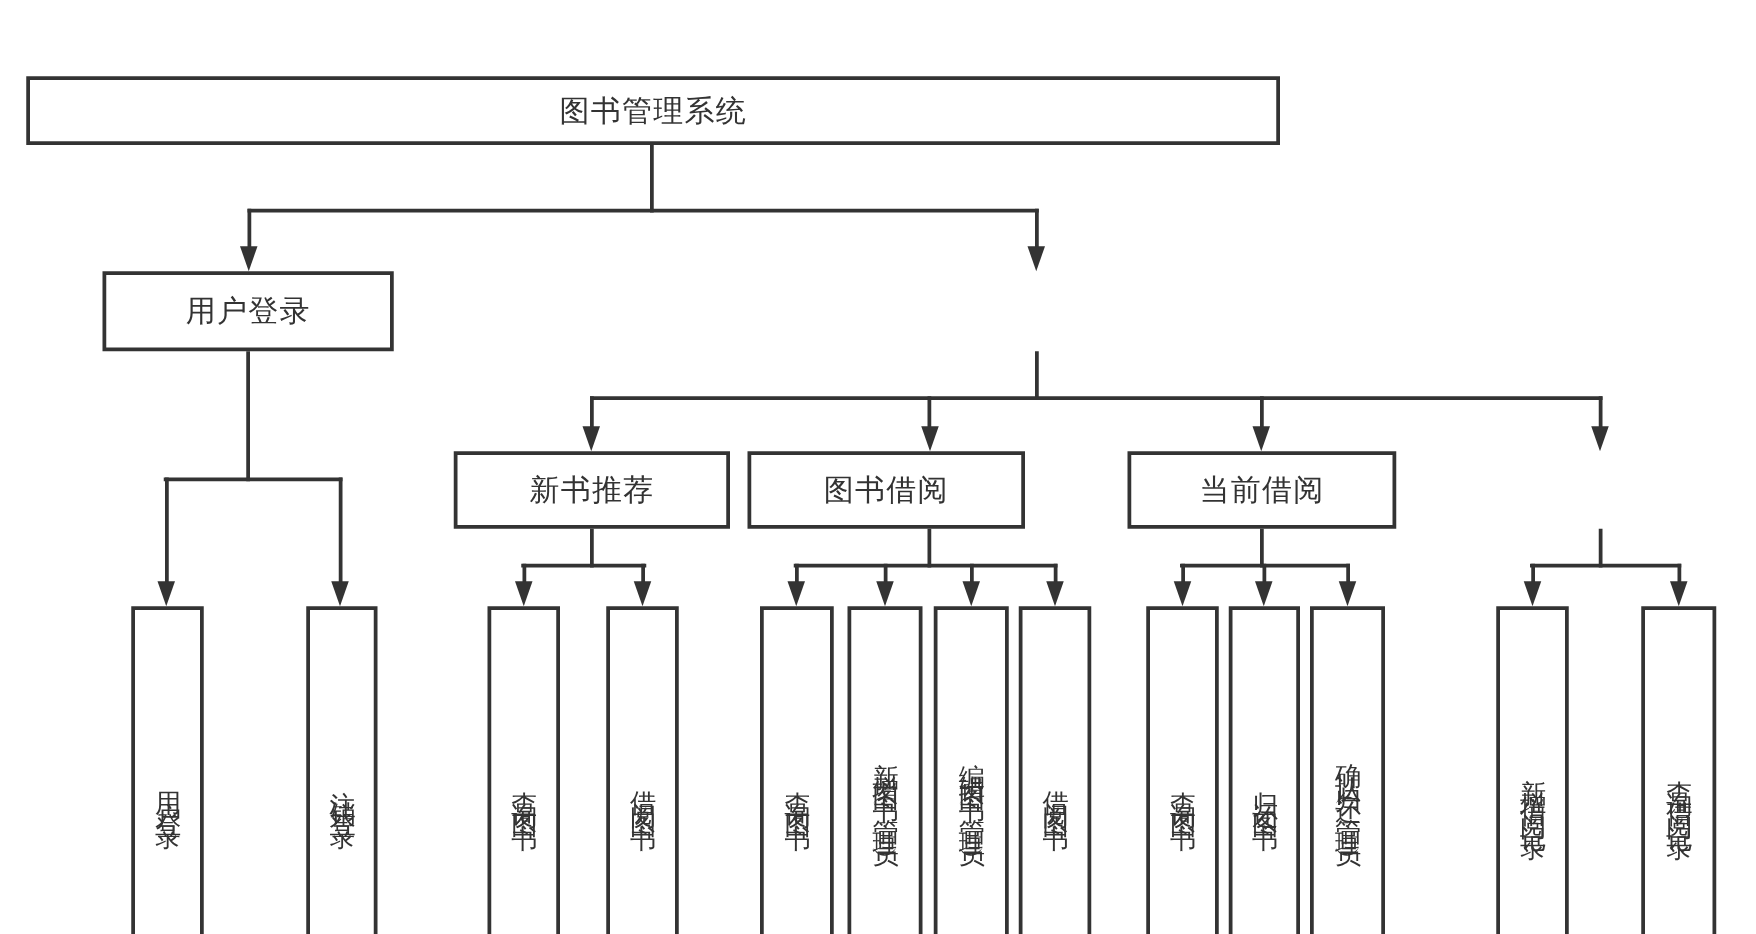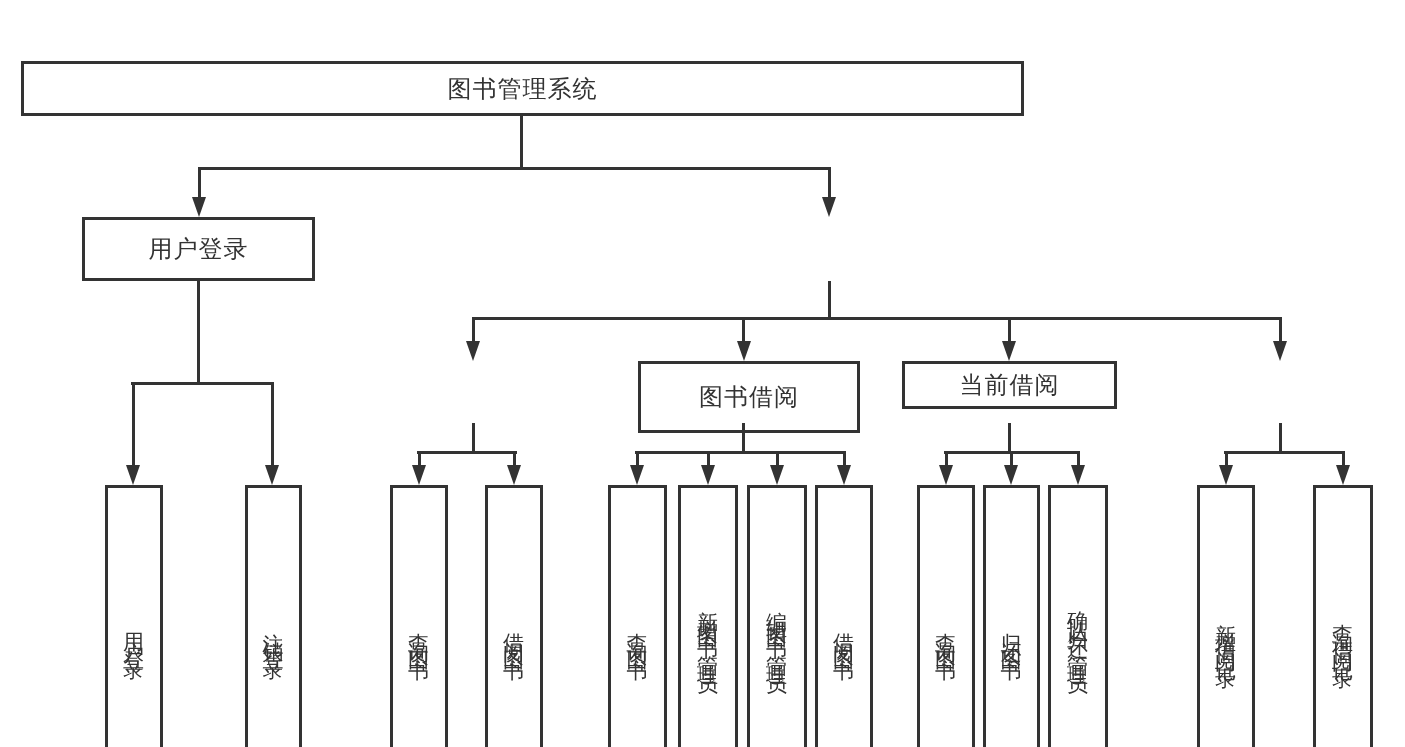--- a/index.html
+++ b/index.html
@@ -65,24 +65,27 @@
   <div class="hl" style="left:472px;top:269px;width:810px;"></div>
   <div class="vl" style="left:472px;top:269px;height:26px;"></div>
   <div class="ar" style="left:466px;top:293px;"></div>
   <div class="vl" style="left:742px;top:269px;height:26px;"></div>
   <div class="ar" style="left:737px;top:293px;"></div>
   <div class="vl" style="left:1008px;top:269px;height:26px;"></div>
   <div class="ar" style="left:1002px;top:293px;"></div>
   <div class="vl" style="left:1279px;top:269px;height:26px;"></div>
   <div class="ar" style="left:1273px;top:293px;"></div>
 
-  <div class="box" style="left:638px;top:313px;width:222px;height:72px;">
+  <div class="box" style="left:363px;top:313px;width:221px;height:62px;">
+    <span>新书推荐</span>
+  </div>
+  <div class="box" style="left:598px;top:313px;width:222px;height:62px;">
     <span>图书借阅</span>
   </div>
-  <div class="box" style="left:902px;top:313px;width:215px;height:48px;">
+  <div class="box" style="left:902px;top:313px;width:215px;height:62px;">
     <span>当前借阅</span>
   </div>
 
   <div class="vl" style="left:472px;top:375px;height:31px;"></div>
   <div class="hl" style="left:417px;top:403px;width:100px;"></div>
   <div class="vl" style="left:418px;top:403px;height:18px;"></div>
   <div class="ar" style="left:412px;top:417px;"></div>
   <div class="vl" style="left:513px;top:403px;height:18px;"></div>
   <div class="ar" style="left:507px;top:417px;"></div>
 

